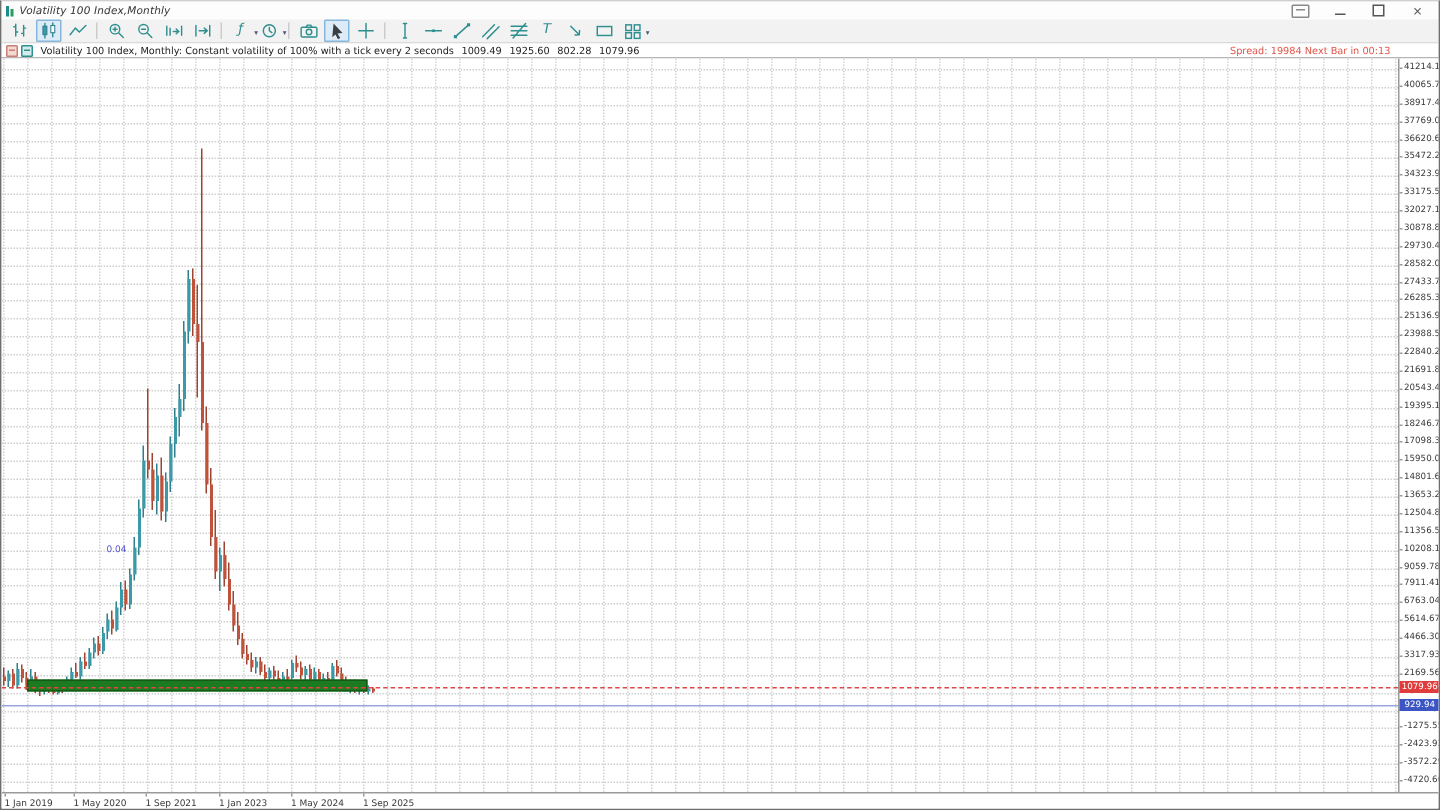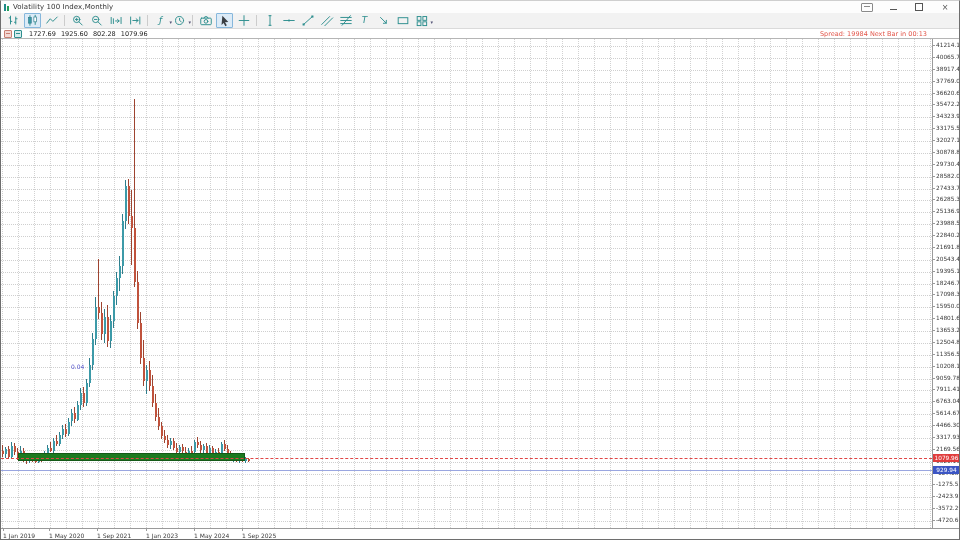--- a/index.html
+++ b/index.html
@@ -2,21 +2,21 @@
 <html><head>
 <meta charset="utf-8">
 <style>
   html,body{margin:0;padding:0;background:#9a9a9a;font-family:"DejaVu Sans","Liberation Sans",sans-serif;}
   .window{position:relative;width:958px;height:538px;background:#ffffff;border:1px solid #6e6e6e;border-top:1px solid #cfcfcf;overflow:hidden;}
   
   .titlebar{position:absolute;top:0;left:0;width:100%;height:12px;background:#fdfdfd;display:flex;align-items:center;font-size:7px;color:#333;}
   .title-icon{display:inline-flex;align-items:flex-end;gap:1px;margin:0 4px 0 3px;height:8px;}
   .title-icon i{display:block;width:2px;background:#1f8a8a;}
   .title-icon i.b1{height:7px;} .title-icon i.b2{height:5px;background:#25a05a;}
-  .title-text{letter-spacing:.1px;}
+  .title-text{letter-spacing:.1px;font-style:italic;}
   .win-controls{margin-left:auto;display:flex;align-items:center;gap:14px;margin-right:8px;color:#555;}
   .wc{width:12px;height:9px;display:flex;align-items:center;justify-content:center;font-size:8px;cursor:default;}
   .kb{width:13px;height:7px;border:1px solid #8a8a8a;border-radius:1px;position:relative;}
   .kb:after{content:"";position:absolute;left:2px;right:2px;top:2px;border-top:1px solid #8a8a8a;}
   .minimize{border-bottom:1.5px solid #555;width:7px;height:4px;}
   .maximize{width:6px;height:6px;border:1px solid #555;}
   
   .toolbar{position:absolute;top:12px;left:0;width:100%;height:16px;background:#f2f2f2;border-bottom:1px solid #dadada;display:flex;align-items:center;padding-left:3px;box-sizing:border-box;}
   .tbtn{width:15px;height:13px;margin:0 1px;display:flex;align-items:center;justify-content:center;border:1px solid transparent;border-radius:1px;position:relative;}
   .tbtn.sel{background:#dcebf7;border-color:#86b7dc;}
@@ -203,22 +203,23 @@
           <rect x="2.5" y="8.5" width="4.3" height="4.3" fill="none" stroke="#2e8f8f" stroke-width="1.1" stroke-linecap="round"></rect>
           <rect x="9" y="8.5" width="4.3" height="4.3" fill="none" stroke="#2e8f8f" stroke-width="1.1" stroke-linecap="round"></rect>
         </svg>
         <span class="caret">▾</span>
       </span>
     </div>
 
   <div class="infobar">
     <span class="mini-ic red"></span>
     <span class="mini-ic teal"></span>
+    <span class="sym-desc">Volatility 100 Index, Monthly: Constant volatility of 100% with a tick every 2 seconds</span>
     <span class="ohlc">
-      <span>1727.69</span>
+      <span>1009.49</span>
       <span>1925.60</span>
       <span>802.28</span>
       <span>1079.96</span>
     </span>
     <span class="spread">
       <span>Spread: 19984</span>
       <span>Next Bar in 00:13</span>
     </span>
   </div>
 

